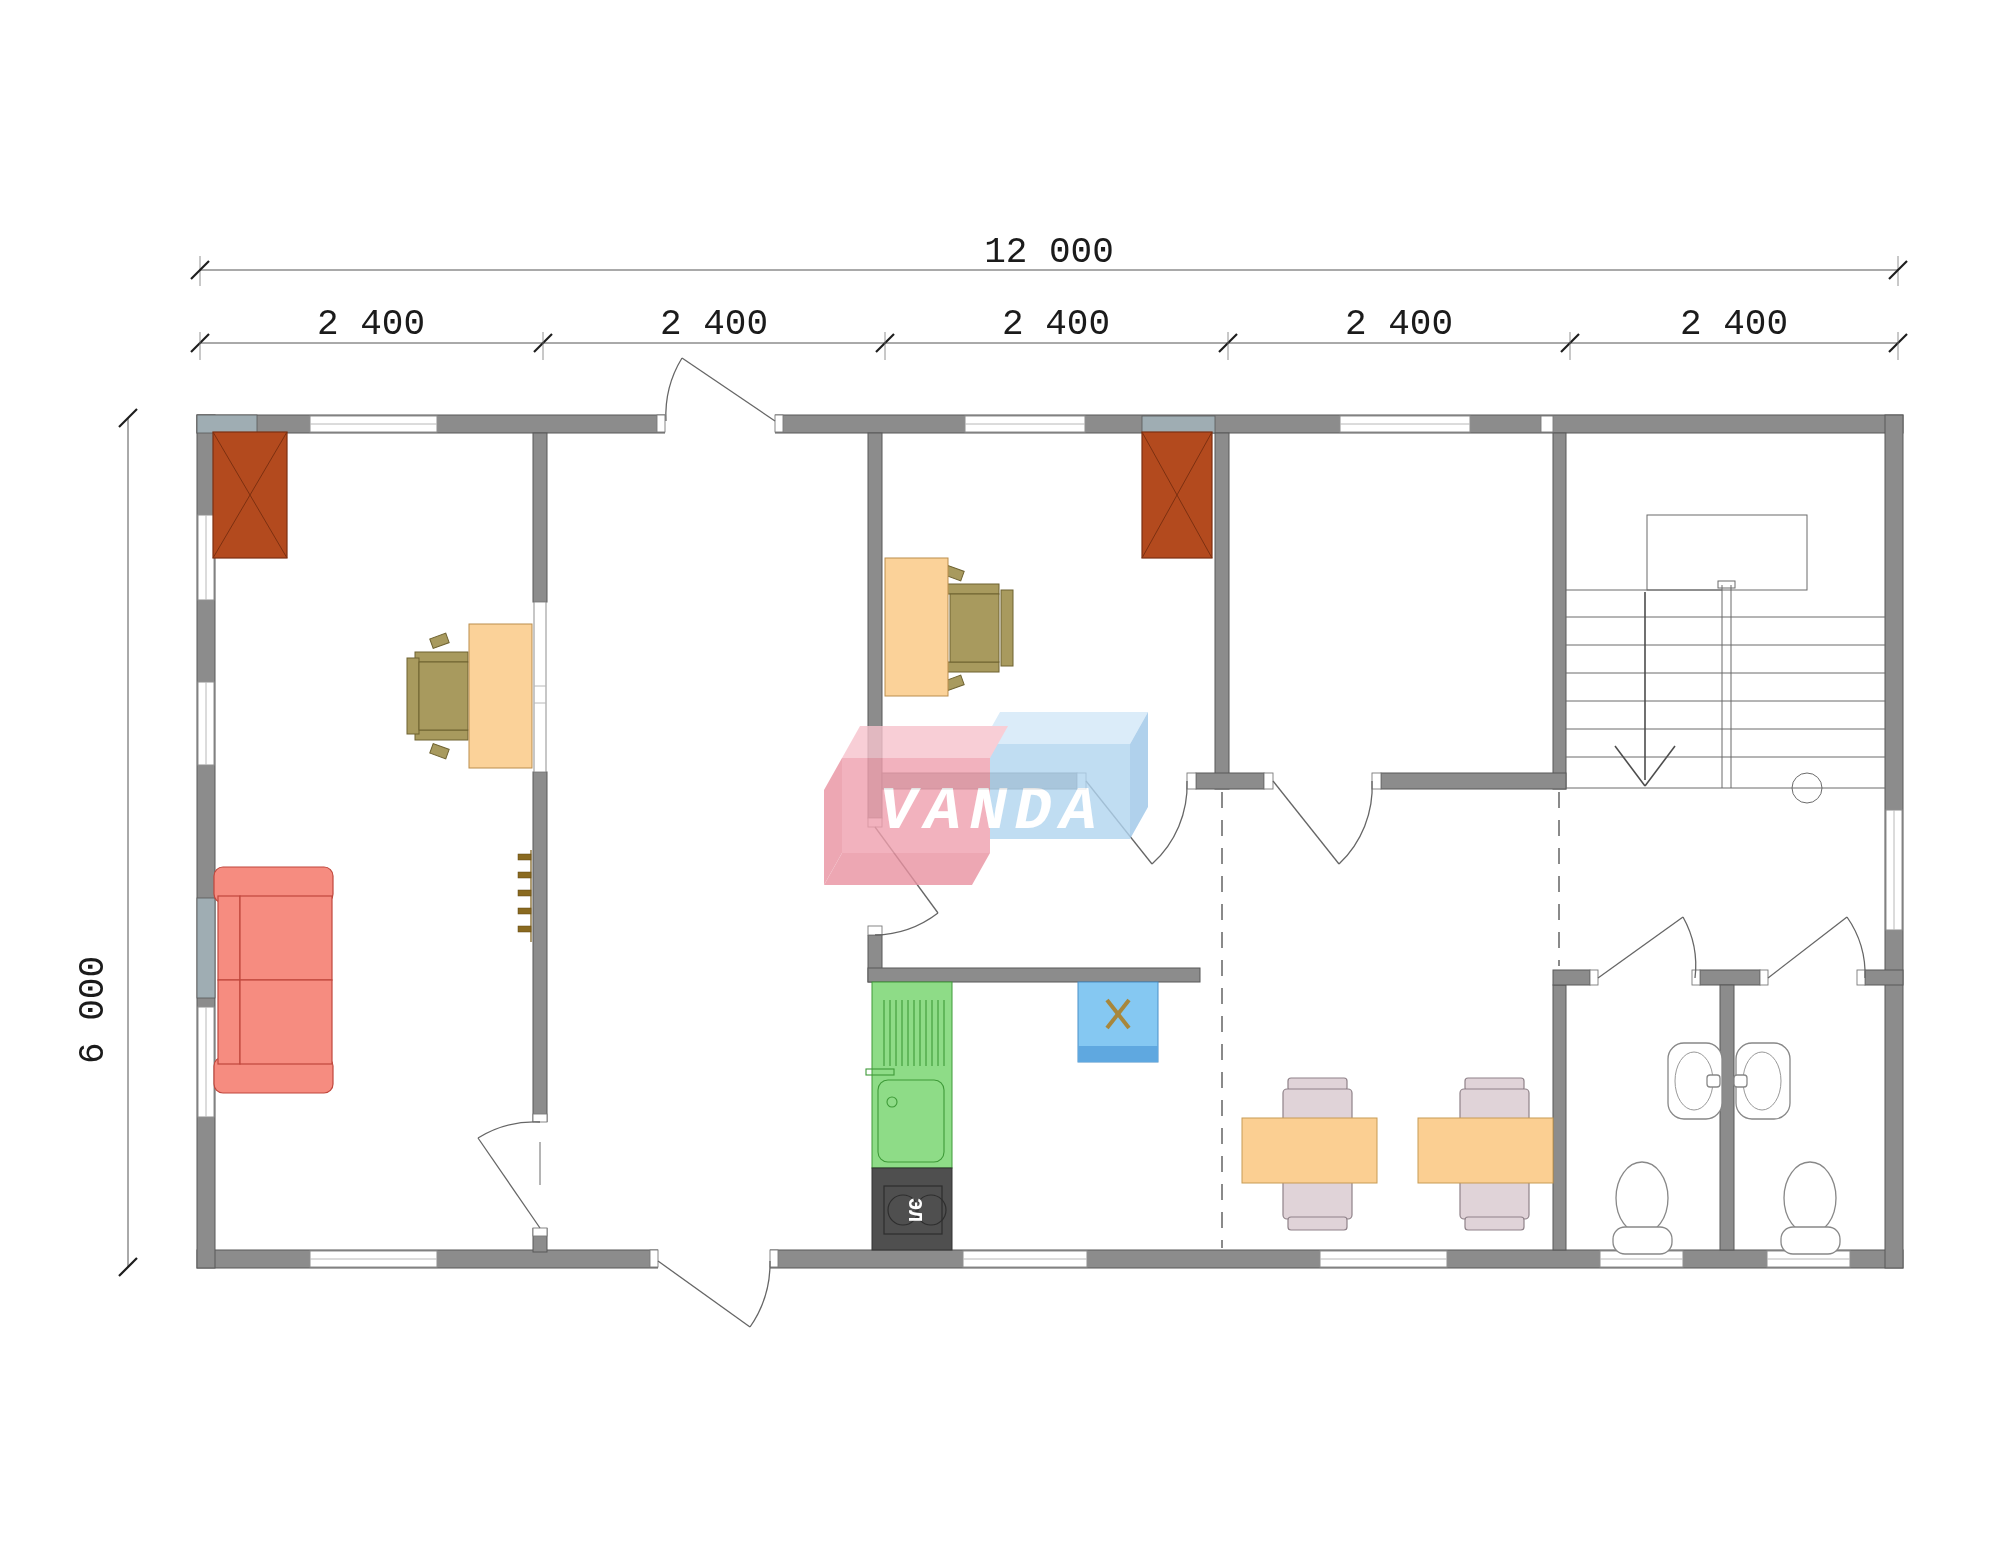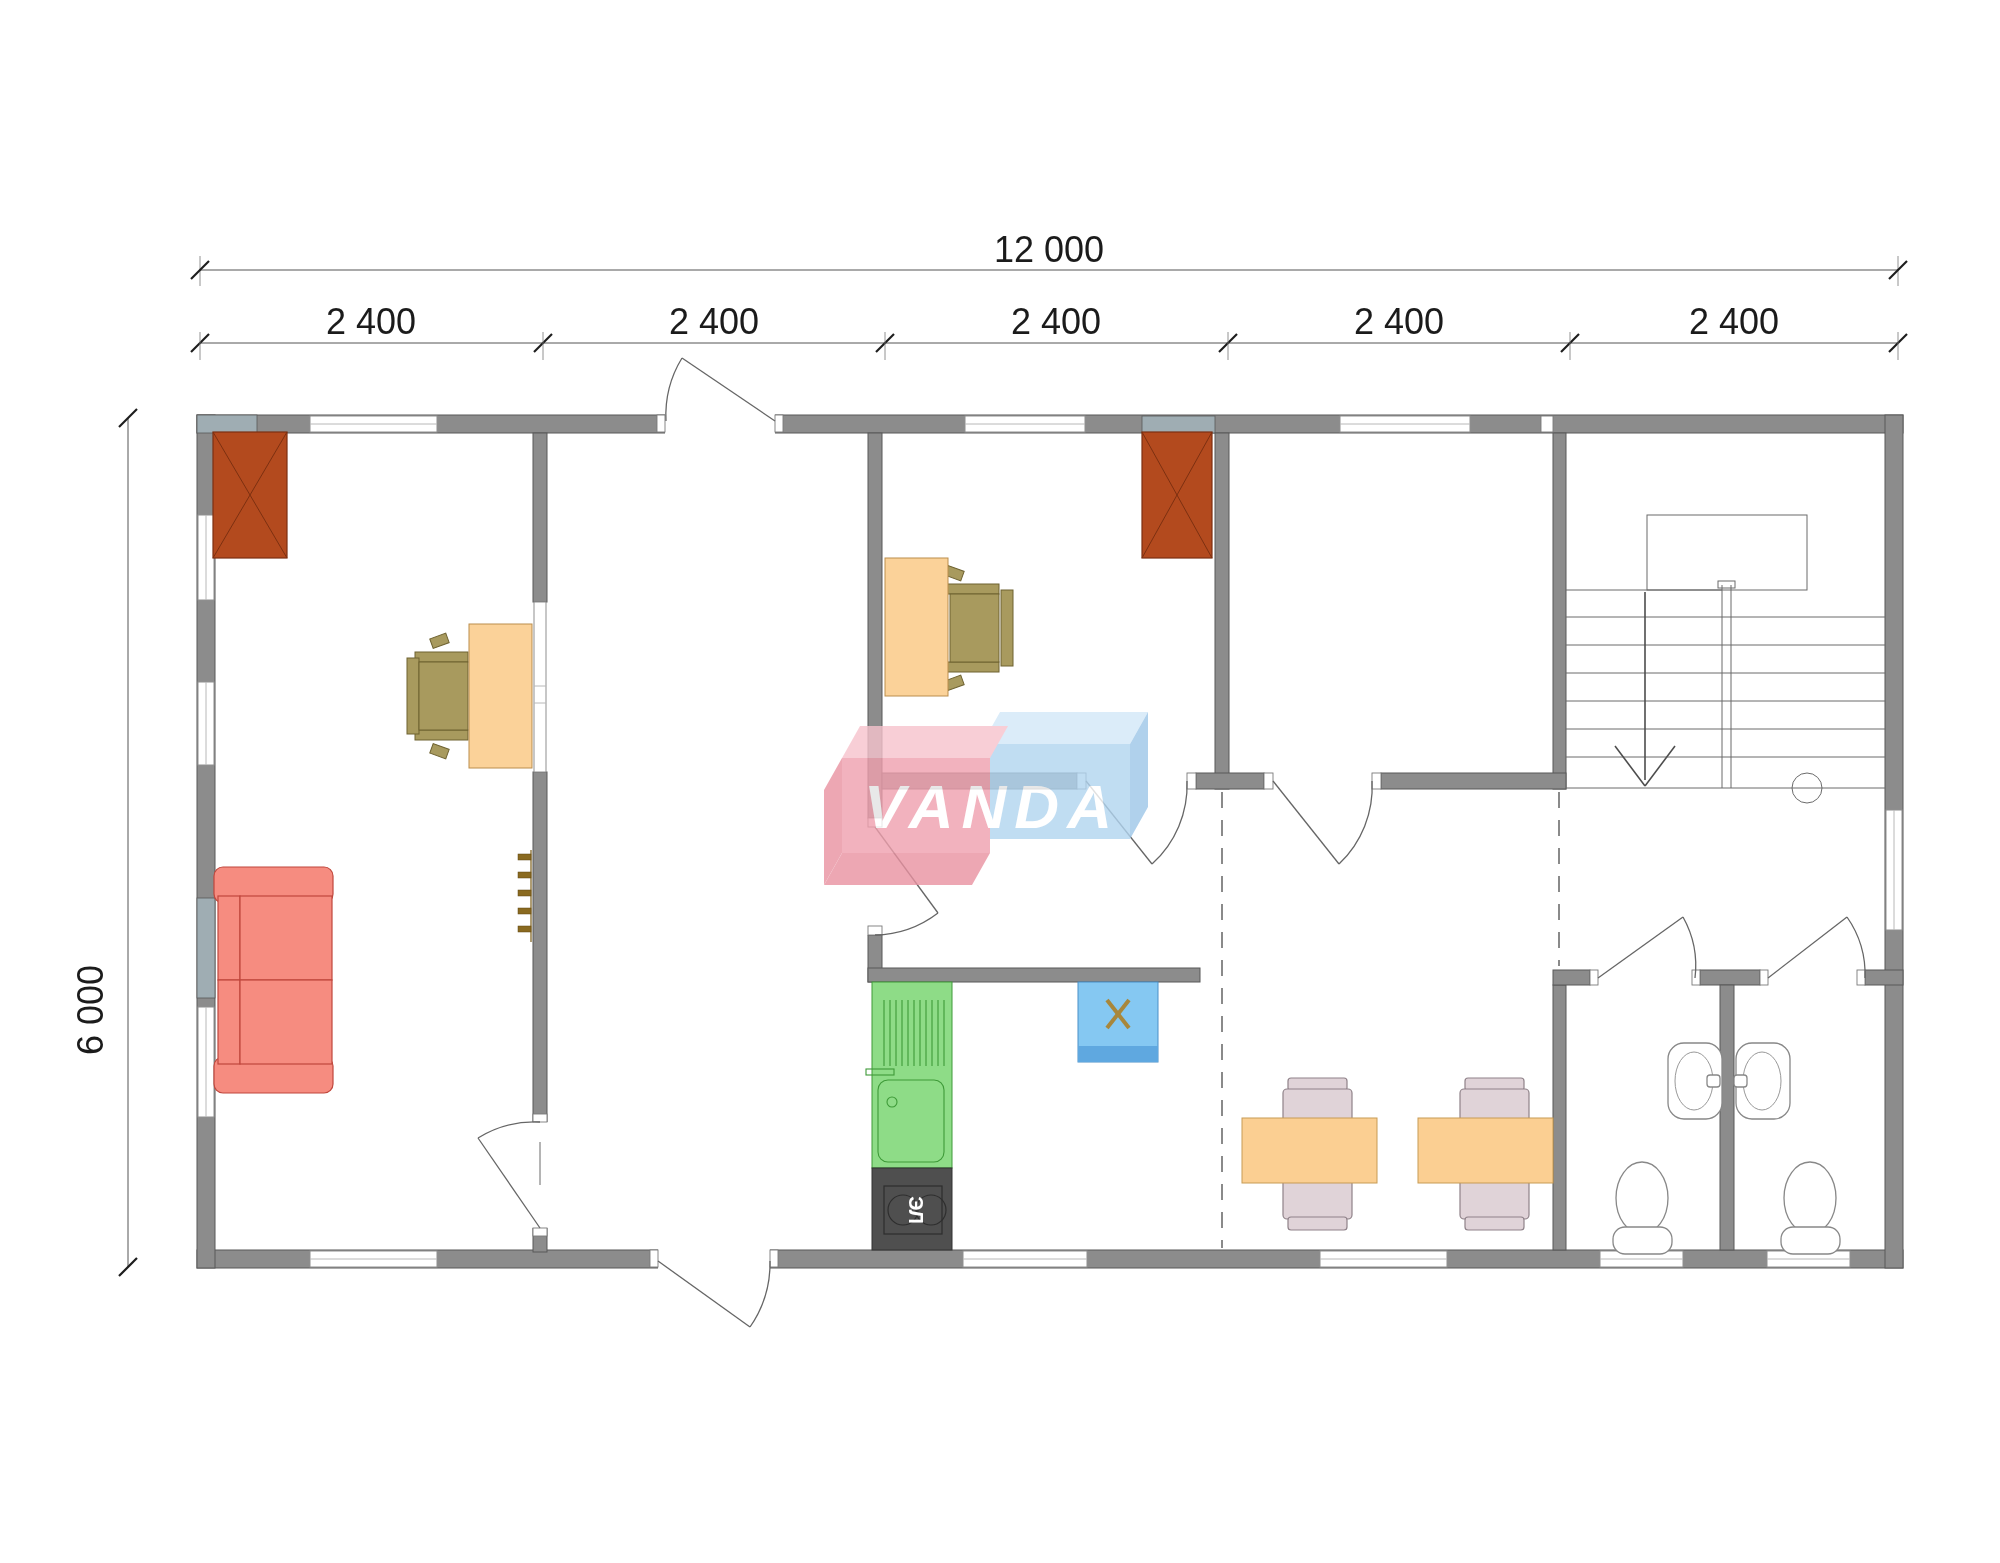--- a/index.html
+++ b/index.html
@@ -1,17 +1,17 @@
 <!DOCTYPE html>
 <html style="--c-wall: #8c8c8c; --c-wall_stroke: #595959; --c-wall_accent: #9fadb3; --c-chimney: #b34a1e; --c-chimney_stroke: #7c3011; --c-desk: #fbd299; --c-desk_stroke: #bb8e4d; --c-office_chair: #a89a5e; --c-office_chair_stroke: #6e6230; --c-sofa: #f68c80; --c-sofa_stroke: #c0473c; --c-counter: #8edc87; --c-counter_stroke: #3e9a38; --c-stove: #4f4f4f; --c-boiler: #85c8f2; --c-boiler_dark: #5fa8e0; --c-boiler_x: #a8873b; --c-table: #fbcf92; --c-table_stroke: #c79b55; --c-dining_chair: #e0d3d8; --c-dining_chair_stroke: #8f8289; --c-fixture_stroke: #888888; --c-logo_pink: #f0a0ae; --c-logo_pink_light: #f7c3cd; --c-logo_pink_dark: #e992a1; --c-logo_blue: #b1d5f0; --c-logo_blue_light: #d3e8f8; --c-logo_blue_dark: #9dc6e8; --c-dim_color: #1b1b1b; --c-line_color: #6b6b6b;"><head>
 <meta charset="utf-8">
 <style>
   html,body{margin:0;padding:0;background:#fff;}
   .canvas{position:relative;width:2000px;height:1563px;background:#fff;overflow:hidden;
-          font-family:Liberation Sans, sans-serif;}
+          font-family:Liberation Mono, monospace;}
   svg{position:absolute;left:0;top:0;}
   .wall{fill:var(--c-wall);stroke:var(--c-wall_stroke);stroke-width:1;}
   .wallacc{fill:var(--c-wall_accent);stroke:var(--c-wall_stroke);stroke-width:.8;}
   .win{fill:#fff;stroke:#8f8f8f;stroke-width:1;}
   .winline{stroke:#b8b8b8;stroke-width:1;}
   .gap{fill:#fff;}
   .jamb{fill:#fff;stroke:#7a7a7a;stroke-width:.9;}
   .doorline{stroke:#666;stroke-width:1.3;fill:none;}
   .thin{stroke:var(--c-line_color);stroke-width:1;fill:none;}
   .thick{stroke:#4d4d4d;stroke-width:1.6;fill:none;}

